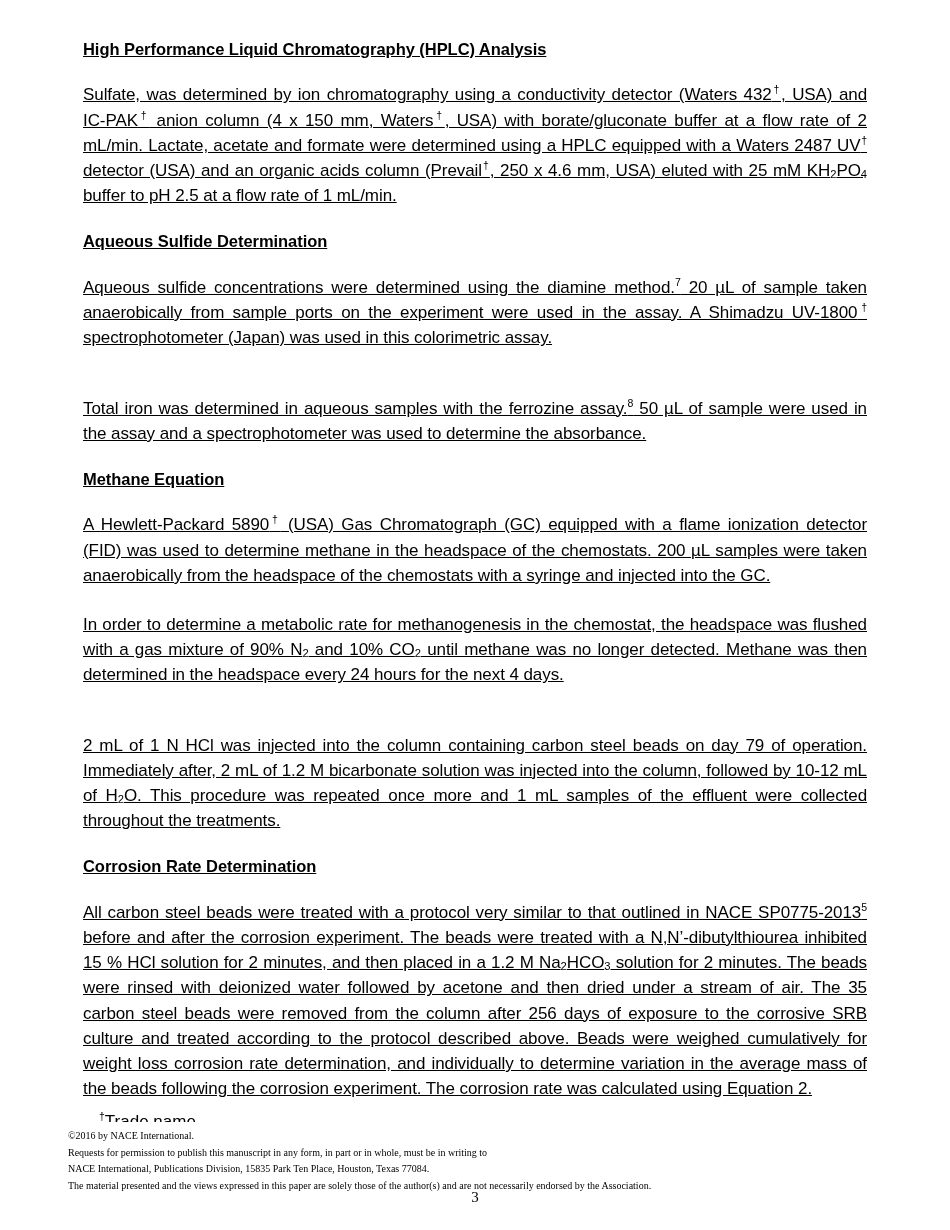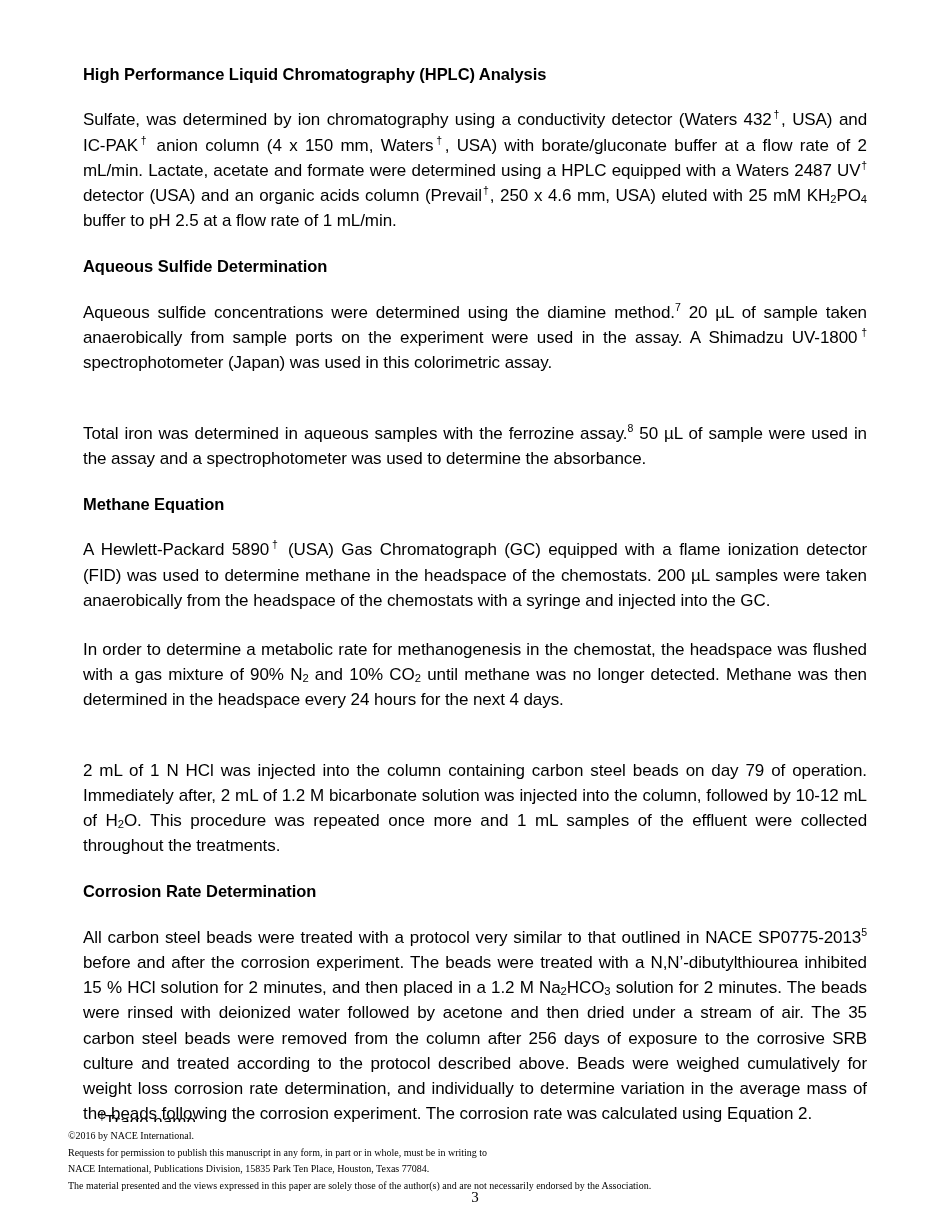--- a/index.html
+++ b/index.html
@@ -13,22 +13,23 @@
     width: 950px;
     height: 1230px;
     background: #ffffff;
     overflow: hidden;
     font-family: "Liberation Sans", sans-serif;
     color: #000000;
   }
   .content {
     position: absolute;
     left: 83px;
-    top: 64px;
+    top: 39px;
     width: 784px;
+    text-decoration: underline;
   }
   h2.heading {
     font-family: "Liberation Sans", sans-serif;
     font-size: 16.5px;
     font-weight: bold;
     line-height: 1.30;
     margin: 0 0 0 0;
     padding: 0;
     letter-spacing: -0.05px;
   }

